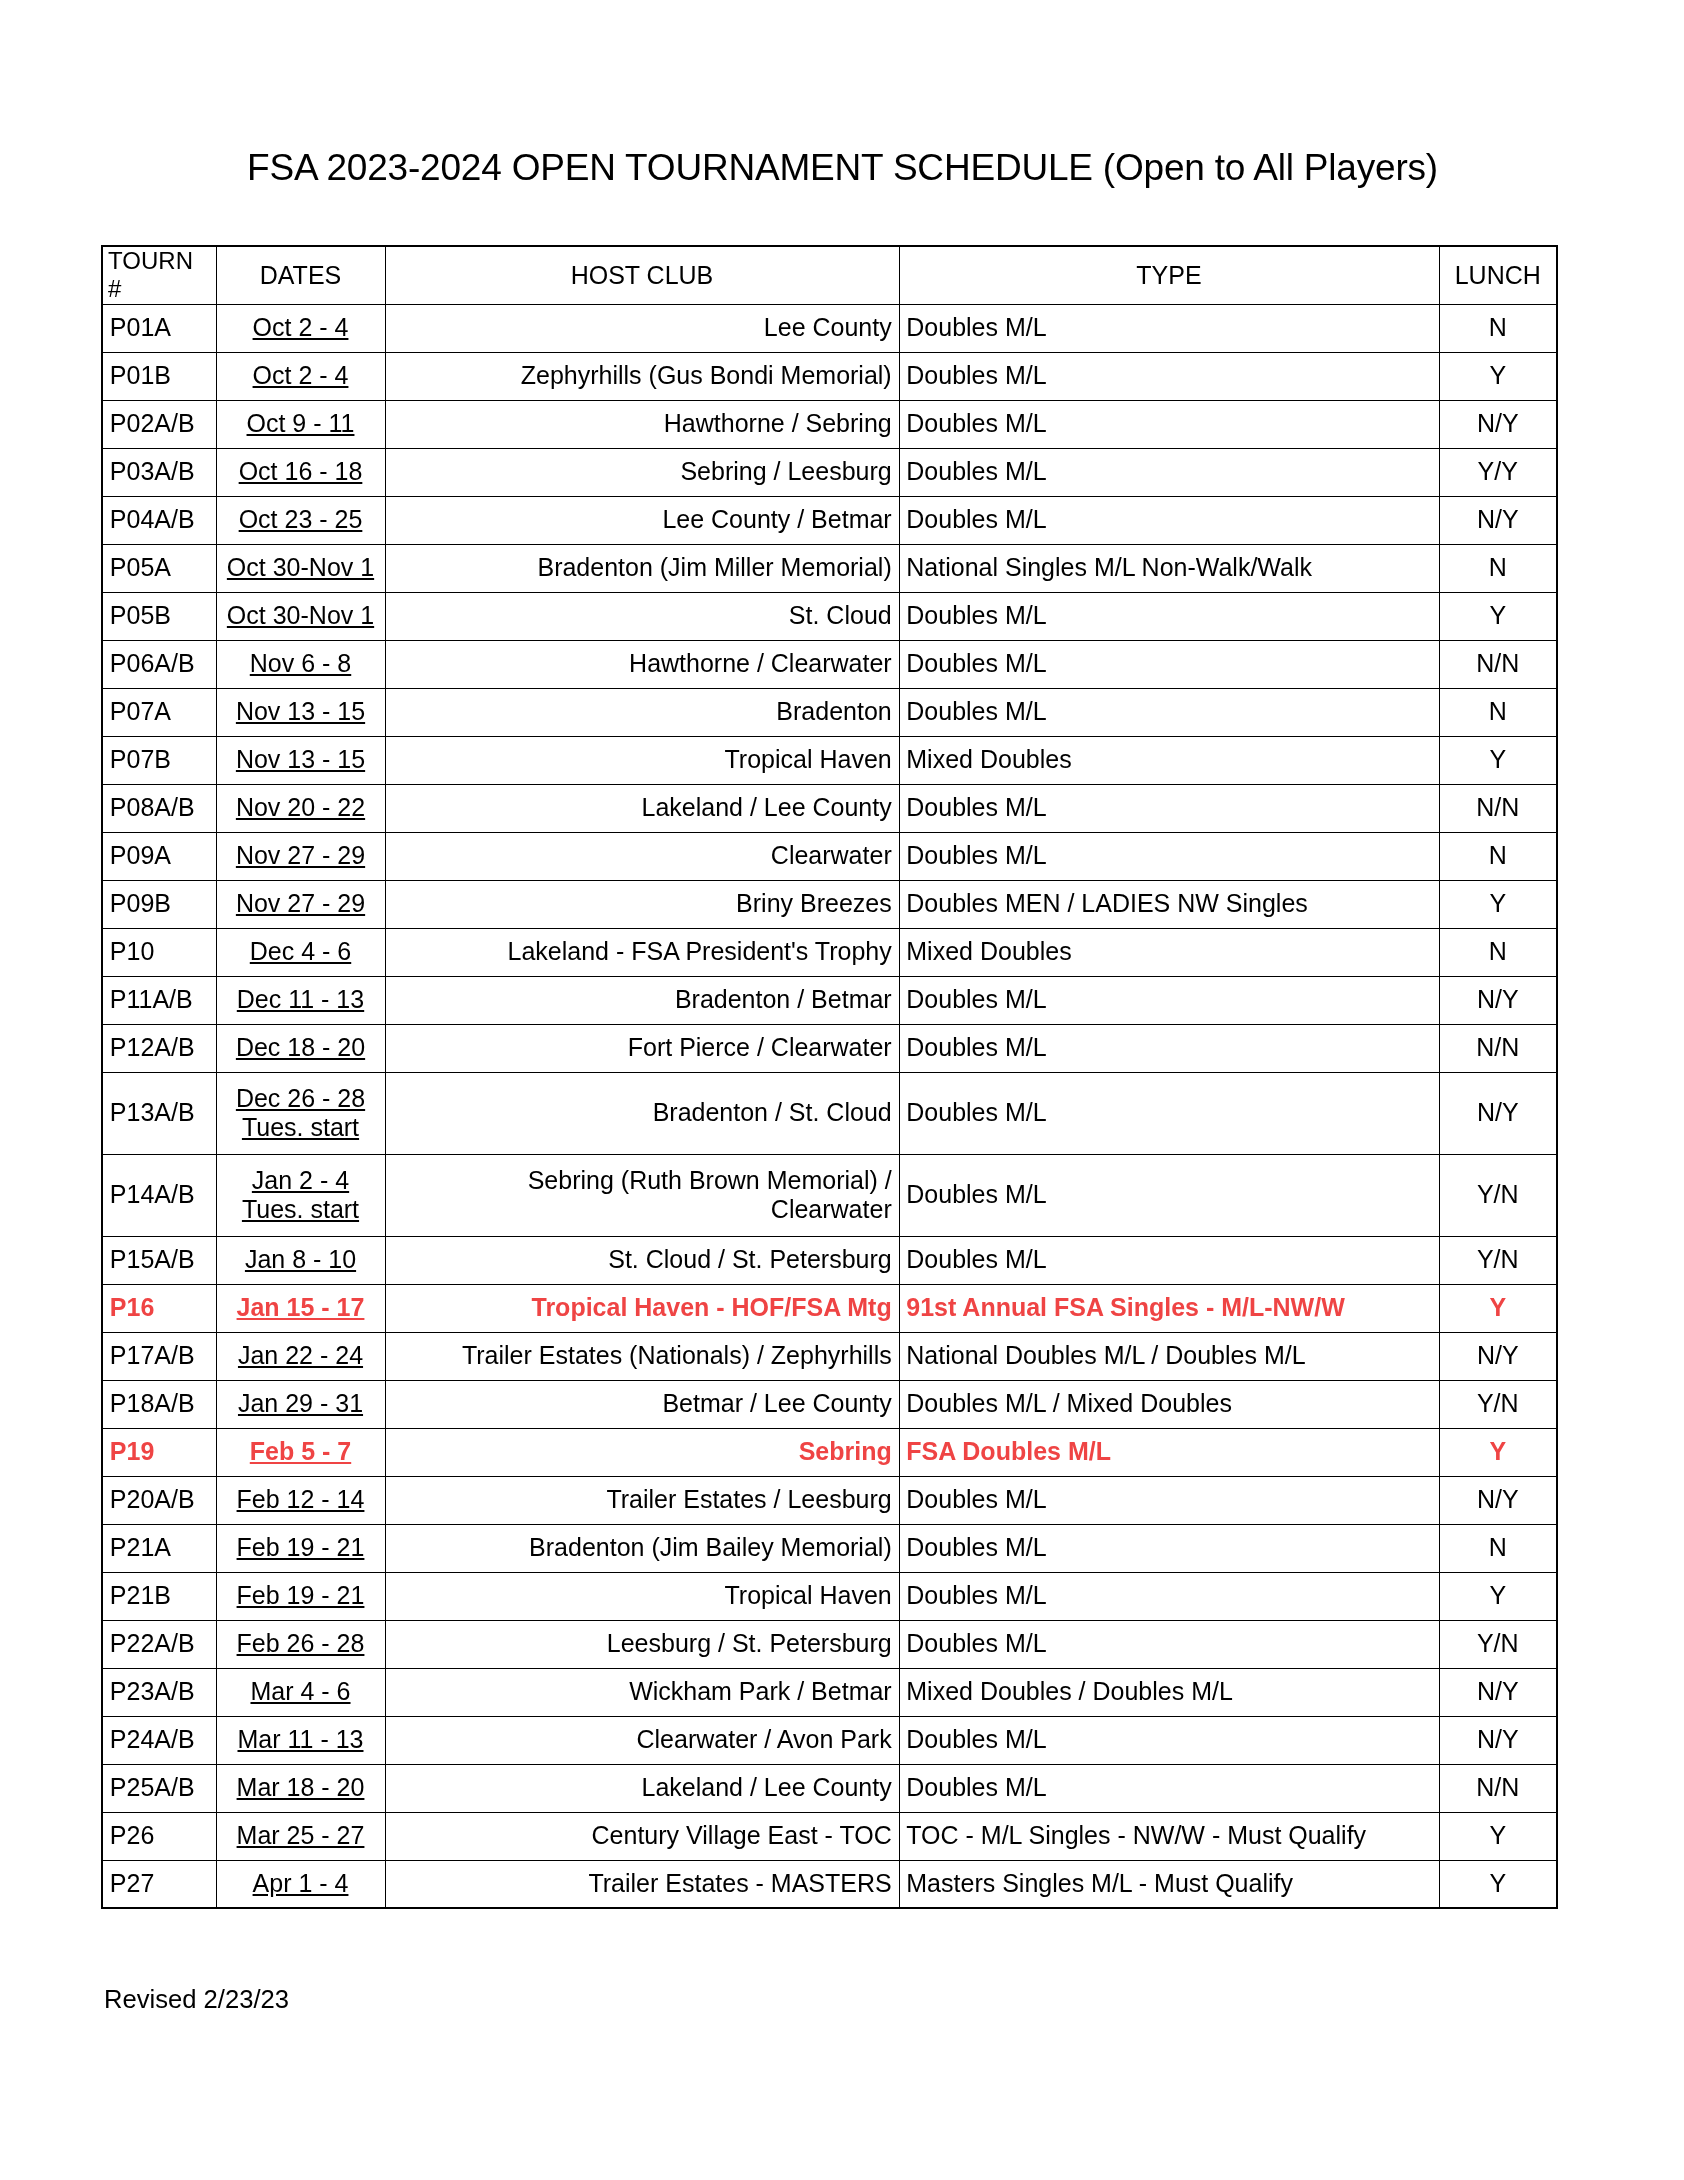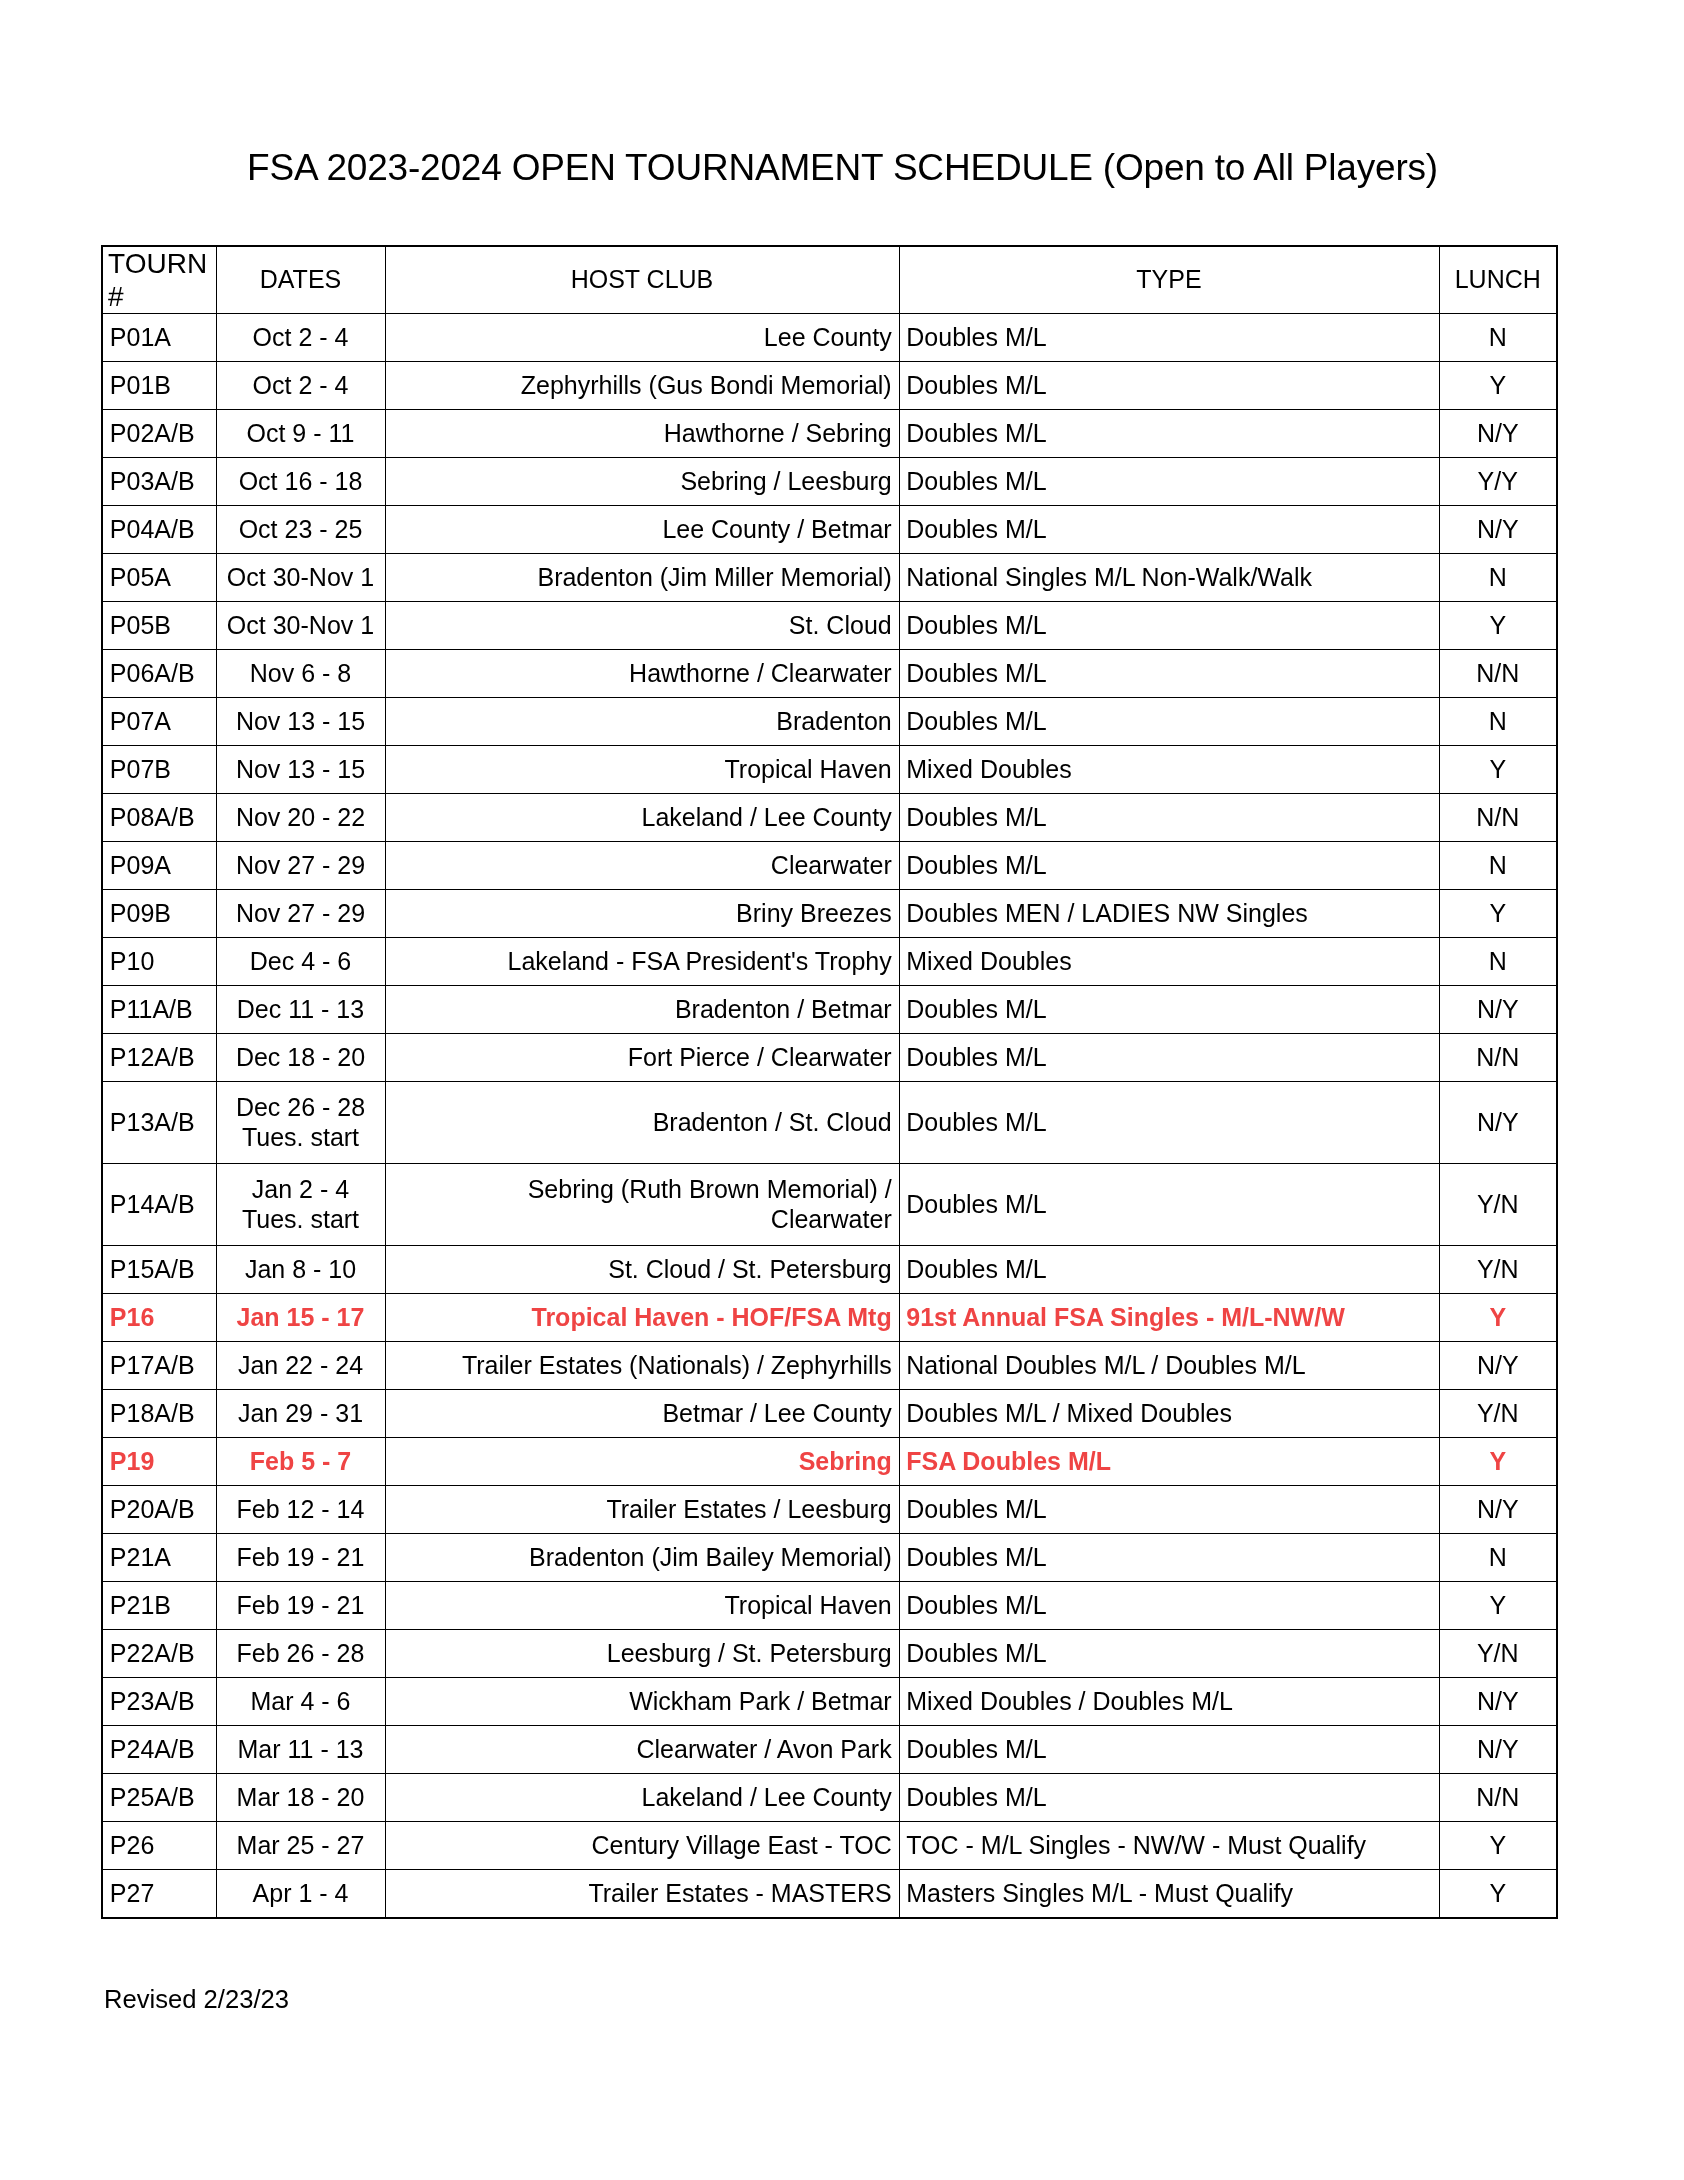--- a/index.html
+++ b/index.html
@@ -63,26 +63,26 @@
   thead th {
     font-weight: 700;
     text-align: center;
     font-size: 25.6px;
     height: 51px;
     border-bottom: 3.4px solid #000;
   }
   thead th.h-tourn {
     text-align: left;
     font-weight: 400;
-    font-size: 28px;
+    font-size: 24px;
     padding-left: 5.1px;
   }
 
   td.cell-tourn { text-align: left;   padding-left: 5.1px; }
-  td.cell-dates { text-align: center; }
+  td.cell-dates { text-align: center; text-decoration: underline; }
   td.cell-host  { text-align: right; }
   td.cell-type  { text-align: left;   padding-left: 6.8px; }
   td.cell-lunch { text-align: center; }
 
   tr.tall td { height: 82px; }
 
   td.small-date { font-size: 20.4px; }
 
   tr.highlight td {
     color: #ef4444;

